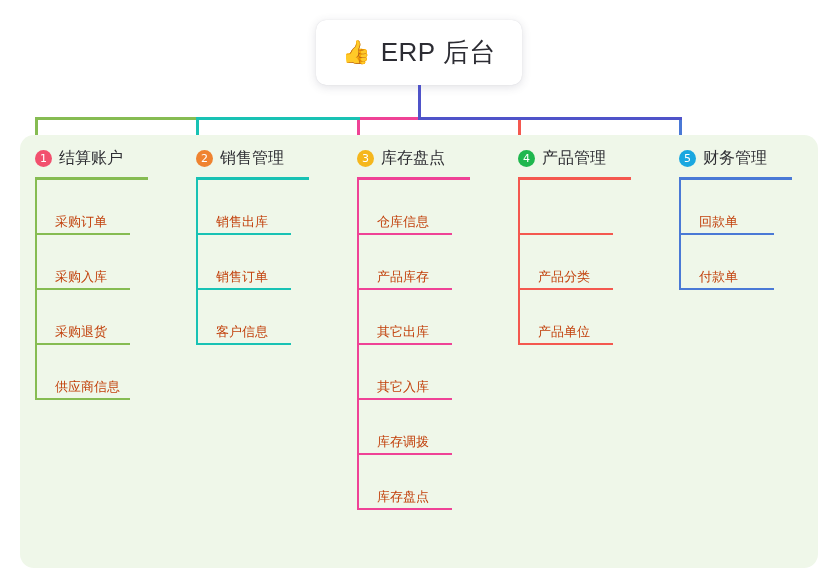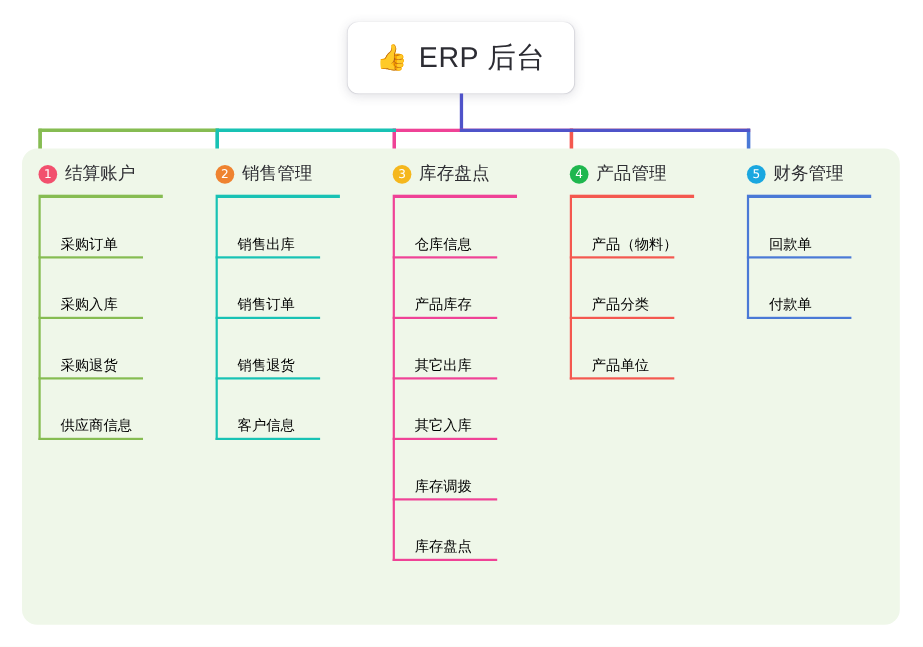--- a/index.html
+++ b/index.html
@@ -80,21 +80,21 @@
   .spine{
     position:absolute;left:0;top:0;bottom:0;width:2px;
   }
   .item{
     position:relative;
     height:55px;
     box-sizing:border-box;
     display:flex;align-items:flex-end;
   }
   .item-label{
-    font-size:13px;color:#000000;
+    font-size:13px;color:#c2410c;
     padding-left:20px;padding-bottom:4px;
     white-space:nowrap;
   }
   .item-rule{
     position:absolute;left:0;bottom:0;height:2px;width:95px;
   }
 </style>
 </head>
 <body>
 
@@ -165,24 +165,20 @@
           <div class="spine" style="background: rgb(24, 194, 180);"></div>
           <div class="item">
             <span class="item-label">销售出库</span>
             <div class="item-rule" style="background: rgb(24, 194, 180);"></div>
           </div>
           <div class="item">
             <span class="item-label">销售订单</span>
             <div class="item-rule" style="background: rgb(24, 194, 180);"></div>
           </div>
           <div class="item">
-            <span class="item-label">销售退货</span>
-            <div class="item-rule" style="background: rgb(24, 194, 180);"></div>
-          </div>
-          <div class="item">
             <span class="item-label">客户信息</span>
             <div class="item-rule" style="background: rgb(24, 194, 180);"></div>
           </div>
         </div>
       </div>
       <div class="col" style="left: 343px;">
         <div class="col-head">
           <span class="badge" style="background: rgb(245, 183, 29);">3</span>
           <span class="col-title">库存盘点</span>
         </div>
@@ -217,21 +213,20 @@
       </div>
       <div class="col" style="left: 504px;">
         <div class="col-head">
           <span class="badge" style="background: rgb(31, 183, 78);">4</span>
           <span class="col-title">产品管理</span>
         </div>
         <div class="head-rule" style="background: rgb(244, 88, 79);"></div>
         <div class="items">
           <div class="spine" style="background: rgb(244, 88, 79);"></div>
           <div class="item">
-            <span class="item-label">产品（物料）</span>
             <div class="item-rule" style="background: rgb(244, 88, 79);"></div>
           </div>
           <div class="item">
             <span class="item-label">产品分类</span>
             <div class="item-rule" style="background: rgb(244, 88, 79);"></div>
           </div>
           <div class="item">
             <span class="item-label">产品单位</span>
             <div class="item-rule" style="background: rgb(244, 88, 79);"></div>
           </div>

